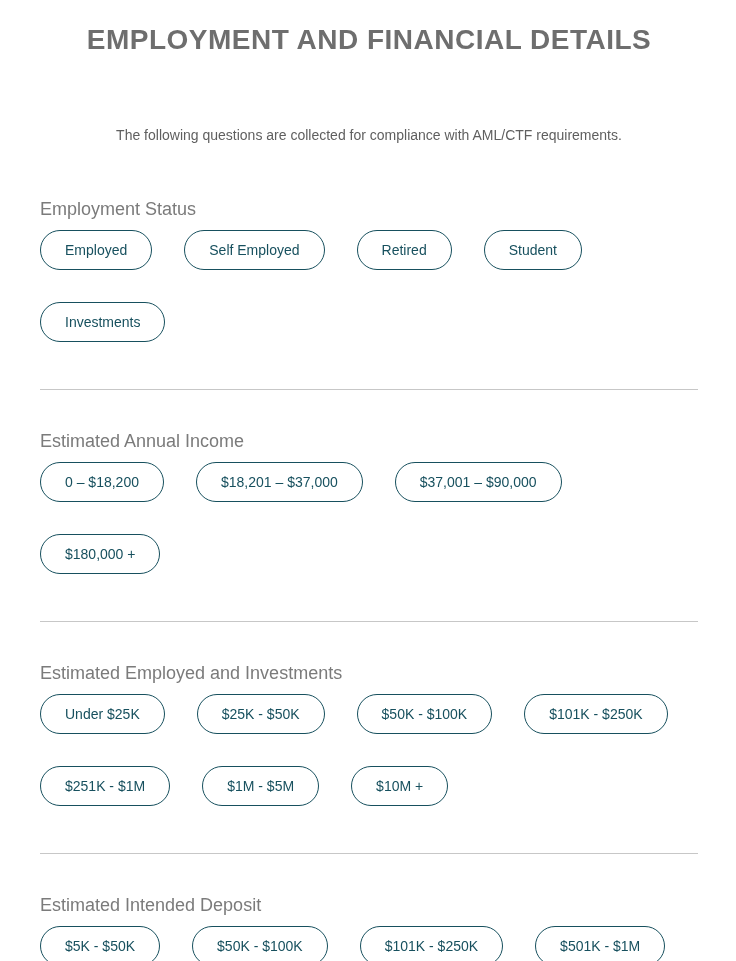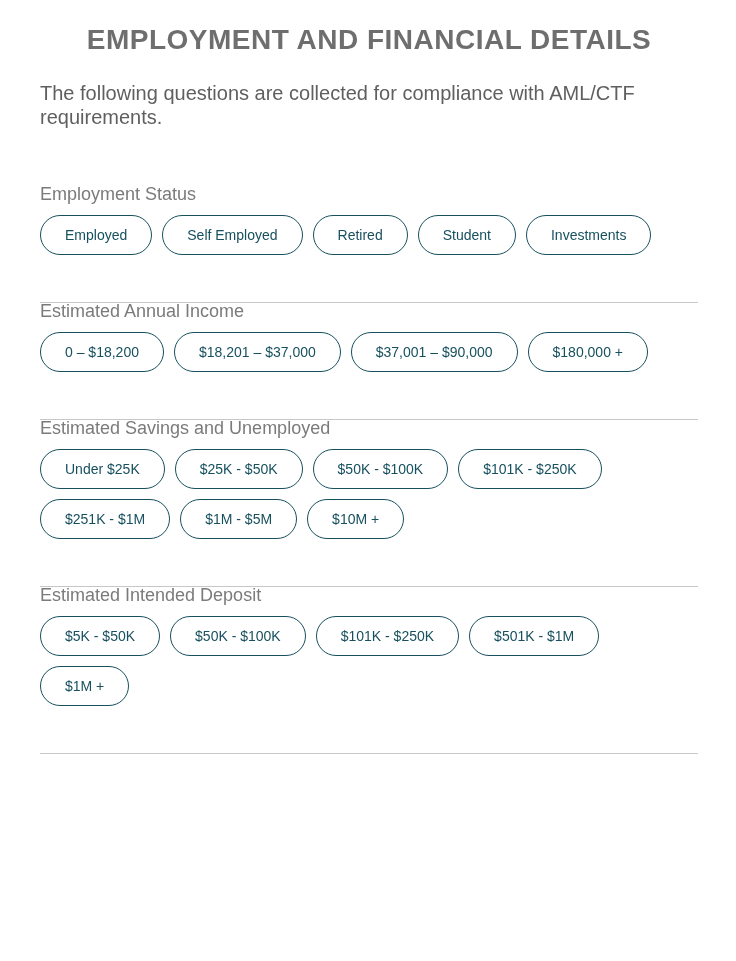--- a/index.html
+++ b/index.html
@@ -24,38 +24,38 @@
   }
   h1.page-title {
     text-align: center;
     color: var(--title-gray);
     font-size: 28px;
     font-weight: bold;
     letter-spacing: 0.5px;
     line-height: 1.15;
   }
   p.page-subtitle {
-    text-align: left;
+    text-align: center;
     color: var(--subtitle-gray);
-    font-size: 20px;
-    margin-top: 25px;
+    font-size: 14px;
+    margin-top: 71px;
     line-height: 1.2;
   }
   #sections { margin-top: 57px; }
-  .section + .section { }
+  .section + .section { margin-top: 43px; }
   .section-label {
     color: var(--label-gray);
     font-size: 18px;
     line-height: 16px;
     margin-bottom: 13px;
   }
   .pills {
     display: flex;
     flex-wrap: wrap;
-    gap: 10px;
+    gap: 32px;
     max-width: 658px;
     align-items: center;
   }
   .pill {
     display: inline-flex;
     align-items: center;
     justify-content: center;
     height: 40px;
     padding: 0 24px;
     min-width: 88px;
@@ -99,21 +99,21 @@
     <div class="pills">
           <button type="button" class="pill">0 – $18,200</button>
           <button type="button" class="pill">$18,201 – $37,000</button>
           <button type="button" class="pill">$37,001 – $90,000</button>
           <button type="button" class="pill">$180,000 +</button>
         </div>
     <hr class="divider">
   </section>
 
   <section class="section">
-    <div class="section-label">Estimated Savings and Unemployed</div>
+    <div class="section-label">Estimated Employed and Investments</div>
     <div class="pills">
           <button type="button" class="pill">Under $25K</button>
           <button type="button" class="pill">$25K - $50K</button>
           <button type="button" class="pill">$50K - $100K</button>
           <button type="button" class="pill">$101K - $250K</button>
           <button type="button" class="pill">$251K - $1M</button>
           <button type="button" class="pill">$1M - $5M</button>
           <button type="button" class="pill">$10M +</button>
         </div>
     <hr class="divider">

